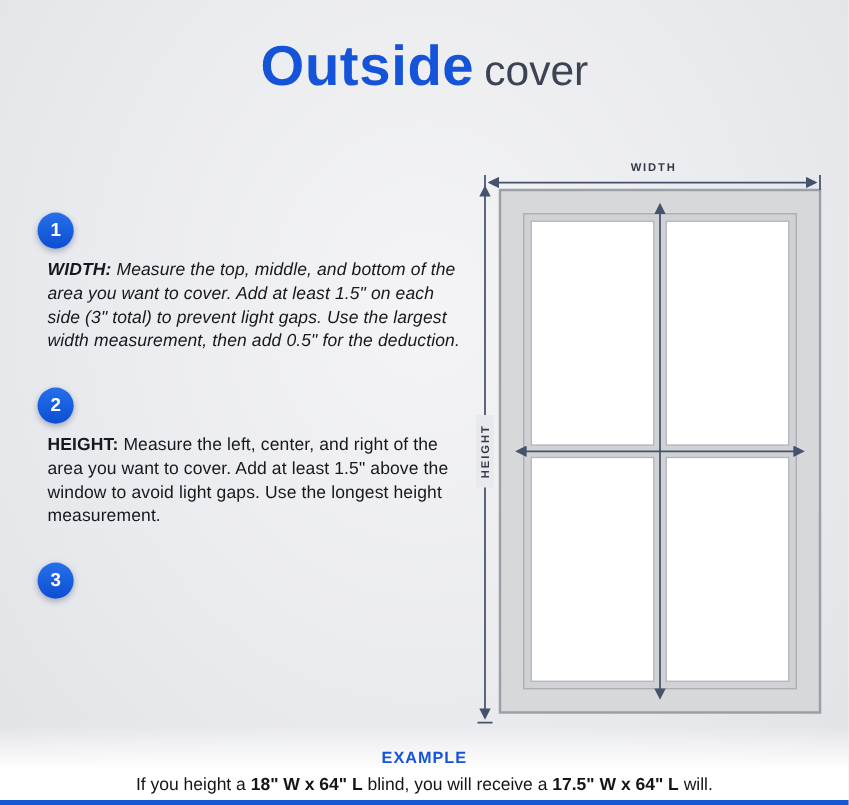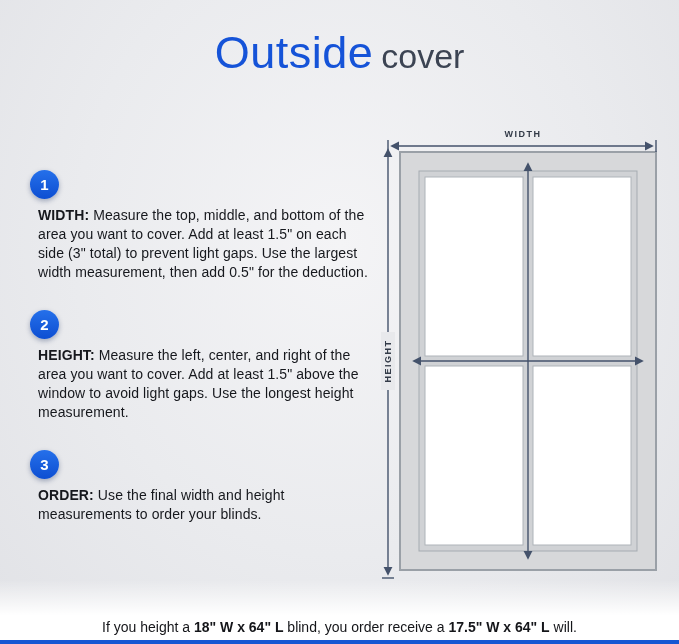--- a/index.html
+++ b/index.html
@@ -8,41 +8,41 @@
 
   .canvas {
     position:relative; width:679px; height:644px; overflow:hidden;
     background:radial-gradient(ellipse at 50% 38%, #f4f4f6 0%, #eaebee 55%, #e1e2e6 100%);
   }
 
   
   .header { position:absolute; top:24px; left:0; width:100%; text-align:center; }
   .title-line1 { font-size:36px; font-weight:700; color:#3c4453; letter-spacing:0.5px; }
   .title-line2 { margin-top:3px; }
-  .title-highlight { font-size:45px; font-weight:400; color:#1553d8; letter-spacing:0.5px;text-align:right; }
+  .title-highlight { font-size:45px; font-weight:700; color:#1553d8; letter-spacing:0.5px;text-align:right; }
   .title-suffix { font-size:34px; font-weight:400; color:#3c4453; margin-left:8px; }
 
   
   .step-badge {
     position:absolute; left:30px; width:29px; height:29px; border-radius:50%;
     background:linear-gradient(180deg,#2570ea 0%, #0d4ed2 100%);
     color:#fff; font-size:15px; font-weight:700;
     display:flex; align-items:center; justify-content:center;
     box-shadow:0 2px 5px rgba(20,40,90,0.35);
   }
   .badge-1 { top:170px; }
   .badge-2 { top:310px; }
   .badge-3 { top:450px; }
 
   .step-text {
     position:absolute; left:38px; width:334px;
     font-size:14px; line-height:19px; color:#16181d; letter-spacing:0.1px;
   }
   .step-text b { font-weight:700; }
-  .text-1 { top:206px; }
+  .text-1 { top:206px;font-style:italic; }
   .text-2 { top:346px; }
   .text-3 { top:486px; }
 
   
   .diagram { position:absolute; left:372px; top:128px; width:300px; height:466px; }
   .measure line, .measure-line { stroke:#44526b; stroke-width:1.4; }
   .measure-label {
     font-family:"Liberation Sans","DejaVu Sans",sans-serif;
     font-size:9px; font-weight:bold; letter-spacing:1.5px; fill:#333b48;
   }
@@ -69,21 +69,20 @@
     </div>
   </header>
 
   <div class="step-badge badge-1">1</div>
   <p class="step-text text-1"><b>WIDTH:</b> <span>Measure the top, middle, and bottom of the area you want to cover. Add at least 1.5" on each side (3" total) to prevent light gaps. Use the largest width measurement, then add 0.5" for the deduction.</span></p>
 
   <div class="step-badge badge-2">2</div>
   <p class="step-text text-2"><b>HEIGHT:</b> <span>Measure the left, center, and right of the area you want to cover. Add at least 1.5" above the window to avoid light gaps. Use the longest height measurement.</span></p>
 
   <div class="step-badge badge-3">3</div>
-  <p class="step-text text-3"><b>ORDER:</b> <span>Use the final width and height measurements to order your blinds.</span></p>
 
   <svg class="diagram" viewBox="0 0 300 466">
     <defs>
       <marker id="ah" viewBox="0 0 10 10" refX="8" refY="5" markerWidth="6.5" markerHeight="6.5" orient="auto-start-reverse">
         <path d="M0,0 L10,5 L0,10 z" fill="#44526b"></path>
       </marker>
     </defs>
 
     <g>
       <rect x="28" y="24" width="256" height="418" fill="#d7d8da" stroke="#9aa0a7" stroke-width="2"></rect>
@@ -107,17 +106,18 @@
       <rect x="9" y="204" width="14" height="58" fill="#e8e9ec"></rect>
       <text x="16" y="233" text-anchor="middle" dominant-baseline="central" transform="rotate(-90 16 233)" class="measure-label">HEIGHT</text>
     </g>
 
     <line class="measure-line" x1="156" y1="36" x2="156" y2="430" marker-start="url(#ah)" marker-end="url(#ah)"></line>
     <line class="measure-line" x1="42" y1="233" x2="270" y2="233" marker-start="url(#ah)" marker-end="url(#ah)"></line>
   </svg>
 
   <div class="footer-band"></div>
   <footer class="example">
-    <p class="example-text"><span>If you height a </span><b>18" W x 64" L</b><span> blind, you order receive a </span><b>17.5" W x 64" L</b><span> will.</span></p>
+    <div class="example-heading">EXAMPLE</div>
+    <p class="example-text"><span>If you height a </span><b>18" W x 64" L</b><span> blind, you will receive a </span><b>17.5" W x 64" L</b><span> will.</span></p>
   </footer>
 
   <div class="bottom-bar"></div>
 </div>
 
 </body></html>

